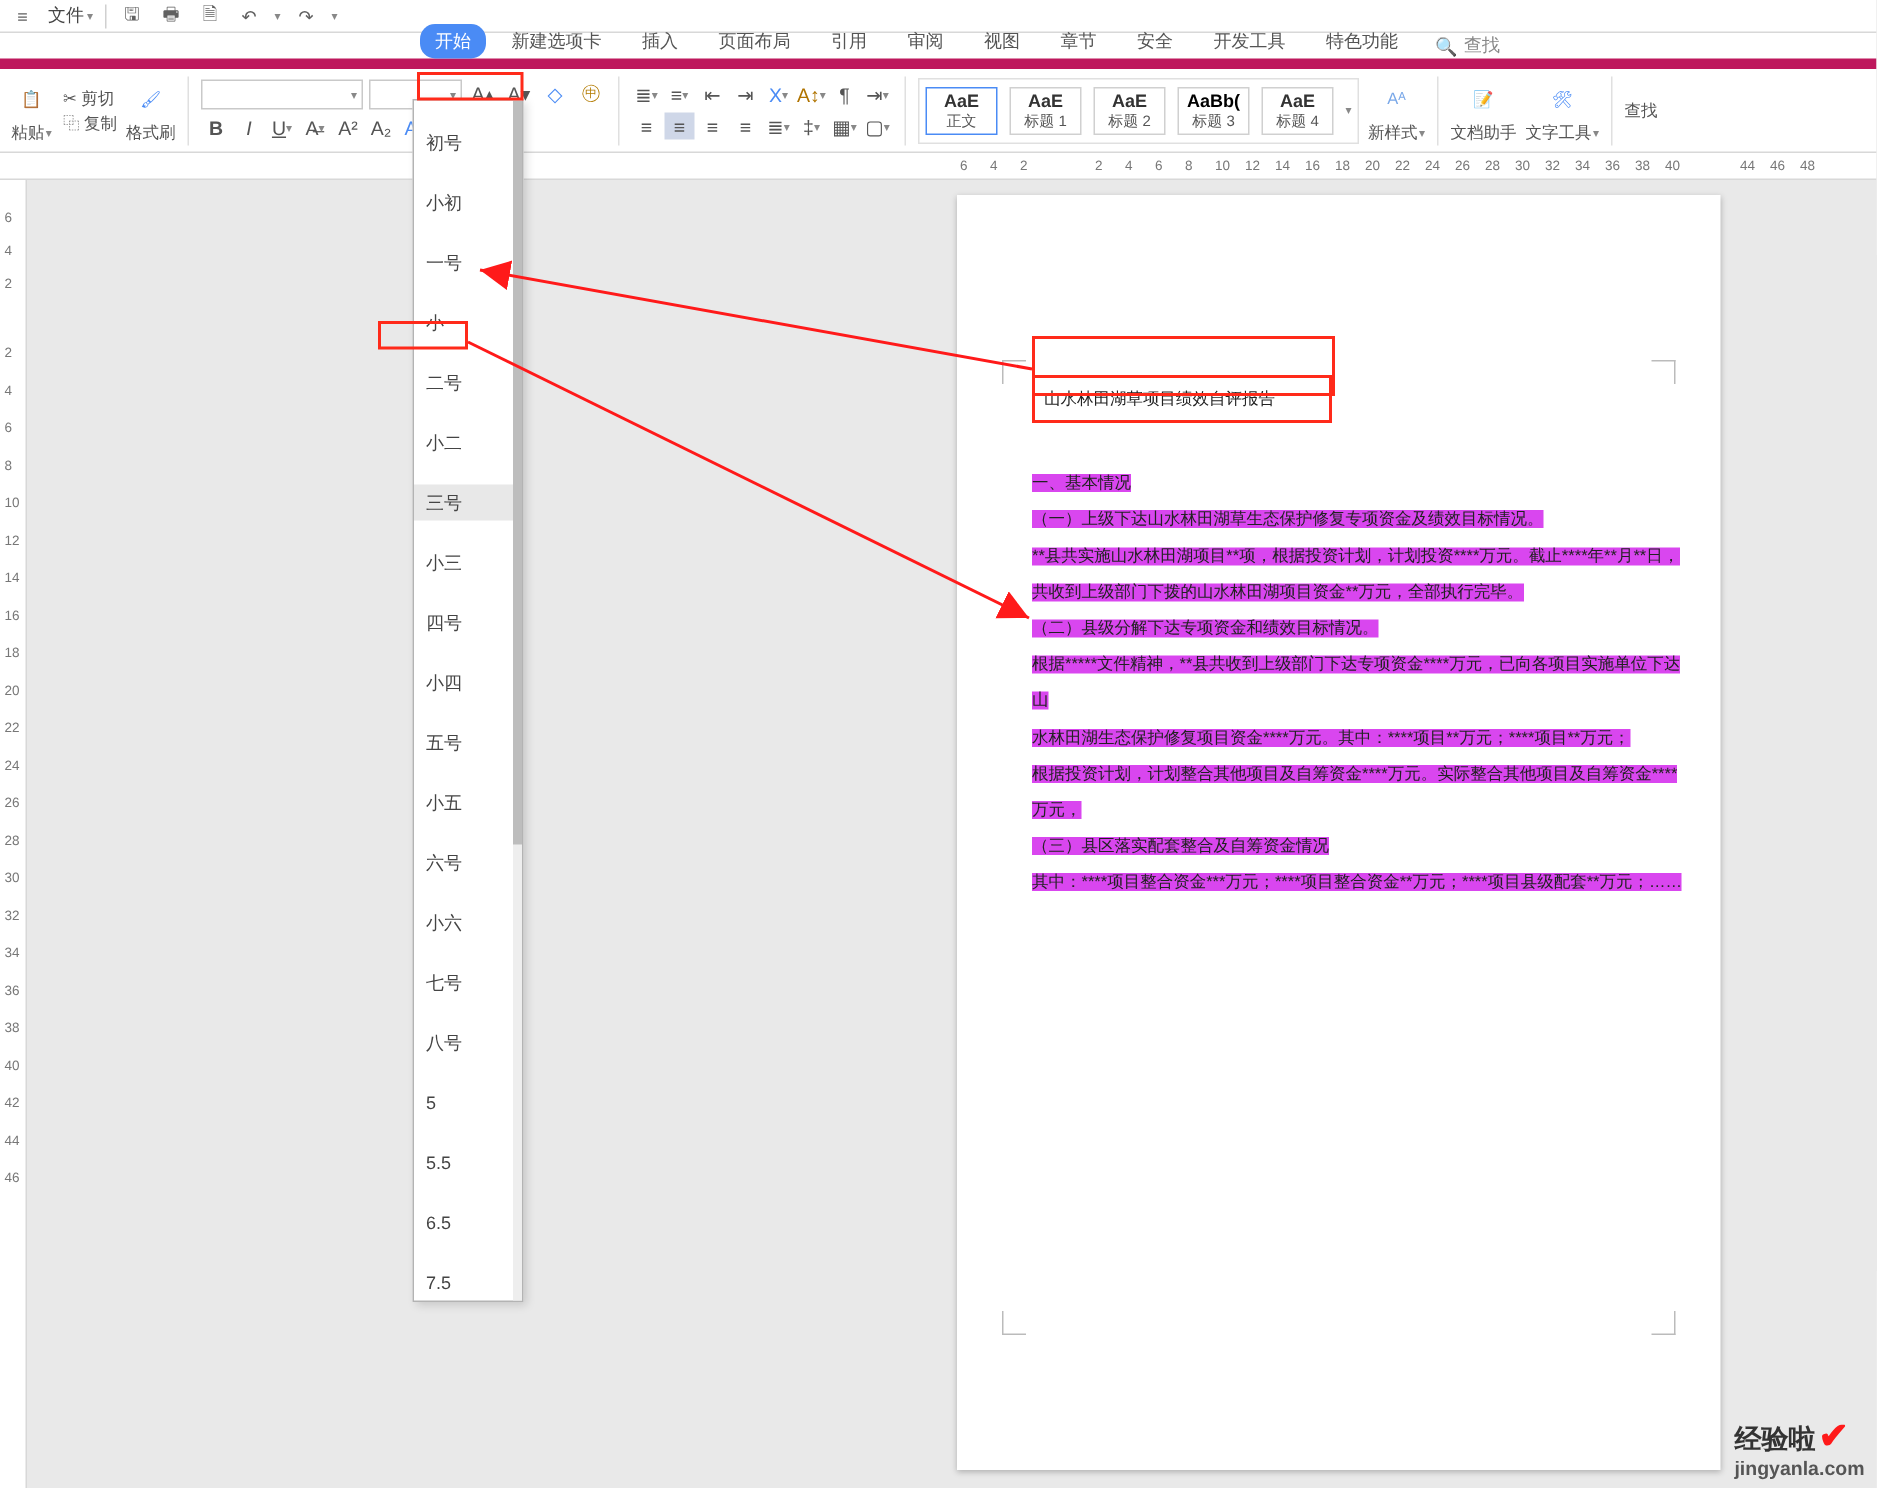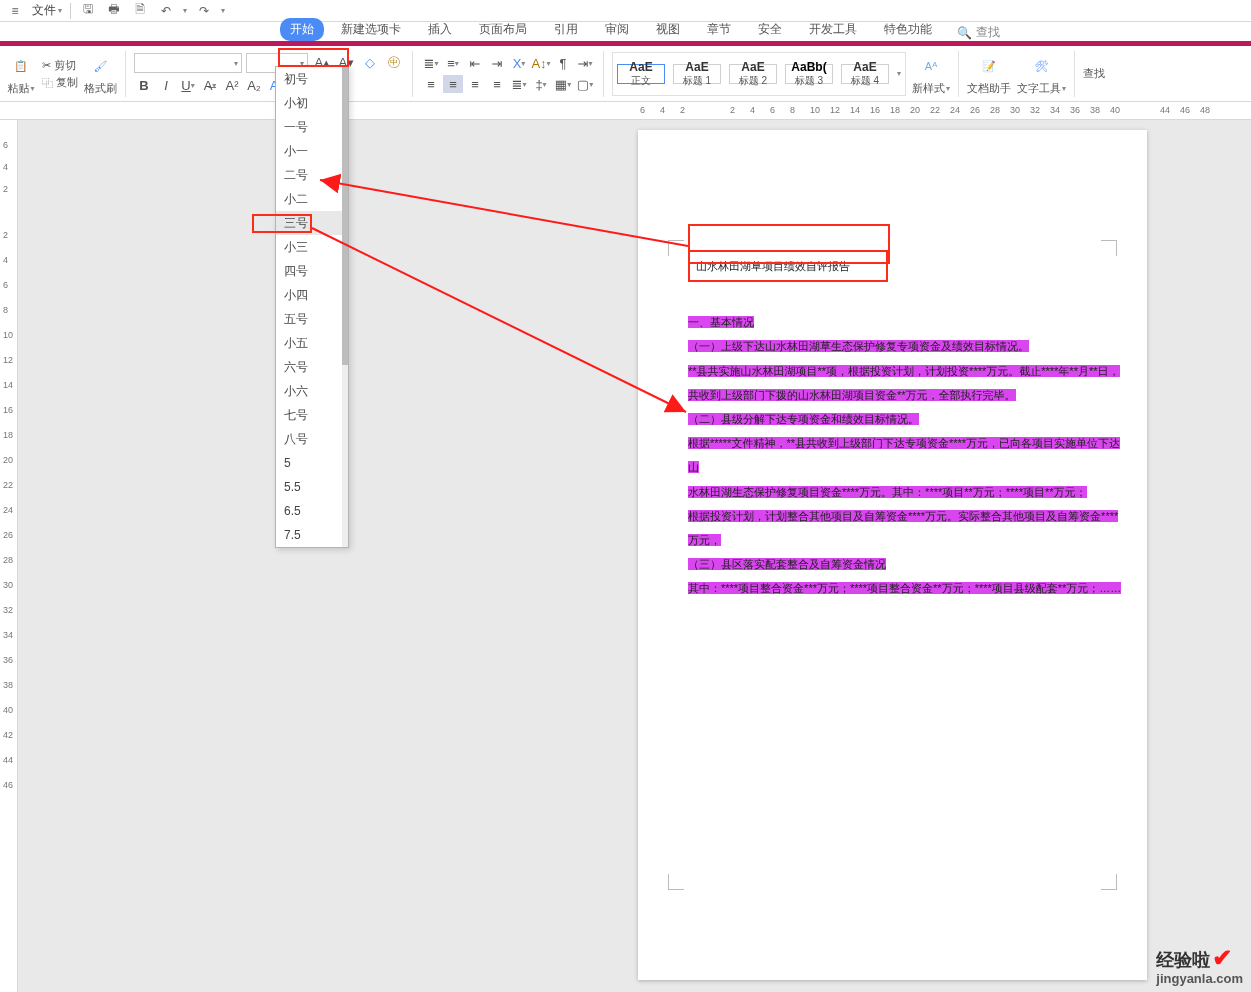--- a/index.html
+++ b/index.html
@@ -2,43 +2,43 @@
 <html><head>
   <meta charset="utf-8">
   <style>
     * { margin:0; padding:0; box-sizing:border-box; font-family:"Microsoft YaHei","微软雅黑",Arial,sans-serif; }
     body { background:#f0f0f0; width:1251px; height:992px; overflow:hidden; position:relative; }
     
     .menu-bar { height:22px; background:#fff; border-bottom:1px solid #d8d8d8; display:flex; align-items:center; font-size:12px; color:#444; padding:0 6px; gap:8px; }
     .menu-file { display:flex; align-items:center; gap:2px; }
     .micon { width:18px; height:18px; display:inline-flex; align-items:center; justify-content:center; color:#616161; }
     .divider-v { width:1px; height:16px; background:#d0d0d0; }
-    .tabs { height:24px; background:#fff; border-bottom:5px solid #be185d; display:flex; align-items:flex-end; font-size:12px; color:#555; padding-left:280px; gap:7px; }
+    .tabs { height:24px; background:#fff; border-bottom:7px solid #be185d; display:flex; align-items:flex-end; font-size:12px; color:#555; padding-left:280px; gap:7px; }
     .tab { padding:3px 10px; cursor:default; }
     .tab.active { background:#4a8bf5; color:#fff; border-radius:10px; }
     .search-box { display:flex; align-items:center; margin-left:8px; color:#888; gap:4px; }
     
     .ribbon { height:56px; background:#fff; border-bottom:1px solid #d8d8d8; display:flex; align-items:center; padding:0 6px; gap:6px; }
     .rib-col { display:flex; flex-direction:column; align-items:center; font-size:11px; color:#555; }
     .rib-big { width:30px; height:30px; display:flex; align-items:center; justify-content:center; color:#4a8bf5; }
     .rib-sep { width:1px; height:46px; background:#e0e0e0; margin:0 2px; }
     .paste { display:flex; flex-direction:column; align-items:center; }
     .clip-side { display:flex; flex-direction:column; gap:2px; font-size:11px; color:#555; }
     .clip-row { display:flex; align-items:center; gap:3px; }
     .font-box { width:108px; height:20px; border:1px solid #c9c9c9; background:#fff; font-size:12px; padding:0 3px; display:flex; align-items:center; justify-content:space-between; color:#555; }
     .size-box { width:62px; height:20px; border:1px solid #c9c9c9; background:#fff; font-size:12px; display:flex; align-items:center; justify-content:space-between; padding:0 3px; color:#555; position:relative; }
     .fmt-btn { width:20px; height:18px; display:inline-flex; align-items:center; justify-content:center; font-size:13px; color:#555; }
     .fmt-row { display:flex; align-items:center; gap:2px; }
     .styles-gallery { display:flex; gap:8px; align-items:center; border:1px solid #e0e0e0; padding:3px 4px; height:44px; }
-    .style-thumb { width:48px; height:20px; border:1px solid #d0d0d0; display:flex; flex-direction:column; align-items:center; justify-content:center; font-size:10px; color:#555; }
+    .style-thumb { width:48px; height:32px; border:1px solid #d0d0d0; display:flex; flex-direction:column; align-items:center; justify-content:center; font-size:10px; color:#555; }
     .style-thumb .prev { font-size:12px; color:#333; font-weight:600; }
     .style-thumb.sel { border-color:#4a8bf5; }
     
     .size-dropdown { position:absolute; left:275px; top:66px; width:74px; background:#fff; border:1px solid #b3b3b3; box-shadow:2px 2px 6px rgba(0,0,0,.15); font-size:12px; color:#444; z-index:50; }
-    .size-dropdown .opt { height:24px; display:flex; align-items:center; padding-left:8px; }
+    .size-dropdown .opt { height:24px; display:flex; align-items:center; padding-left:8px;margin-top:16px; }
     .size-dropdown .opt.hover { background:#e8e8e8; }
     .size-dropdown .scroll { position:absolute; right:0; top:0; bottom:0; width:6px; background:#eee; }
     .size-dropdown .thumb { width:6px; background:#bdbdbd; height:62%; }
     
     .h-ruler { height:18px; background:#fff; border-bottom:1px solid #d8d8d8; position:relative; font-size:9px; color:#777; }
     .h-ruler .mark { position:absolute; top:3px; }
     .content { display:flex; height:calc(992px - 22px - 24px - 56px - 18px); }
     .v-ruler { width:18px; background:#fff; border-right:1px solid #d8d8d8; position:relative; font-size:9px; color:#777; }
     .v-ruler .mark { position:absolute; left:3px; }
     .workspace { flex:1; background:#e9e9e9; position:relative; overflow:hidden; }

